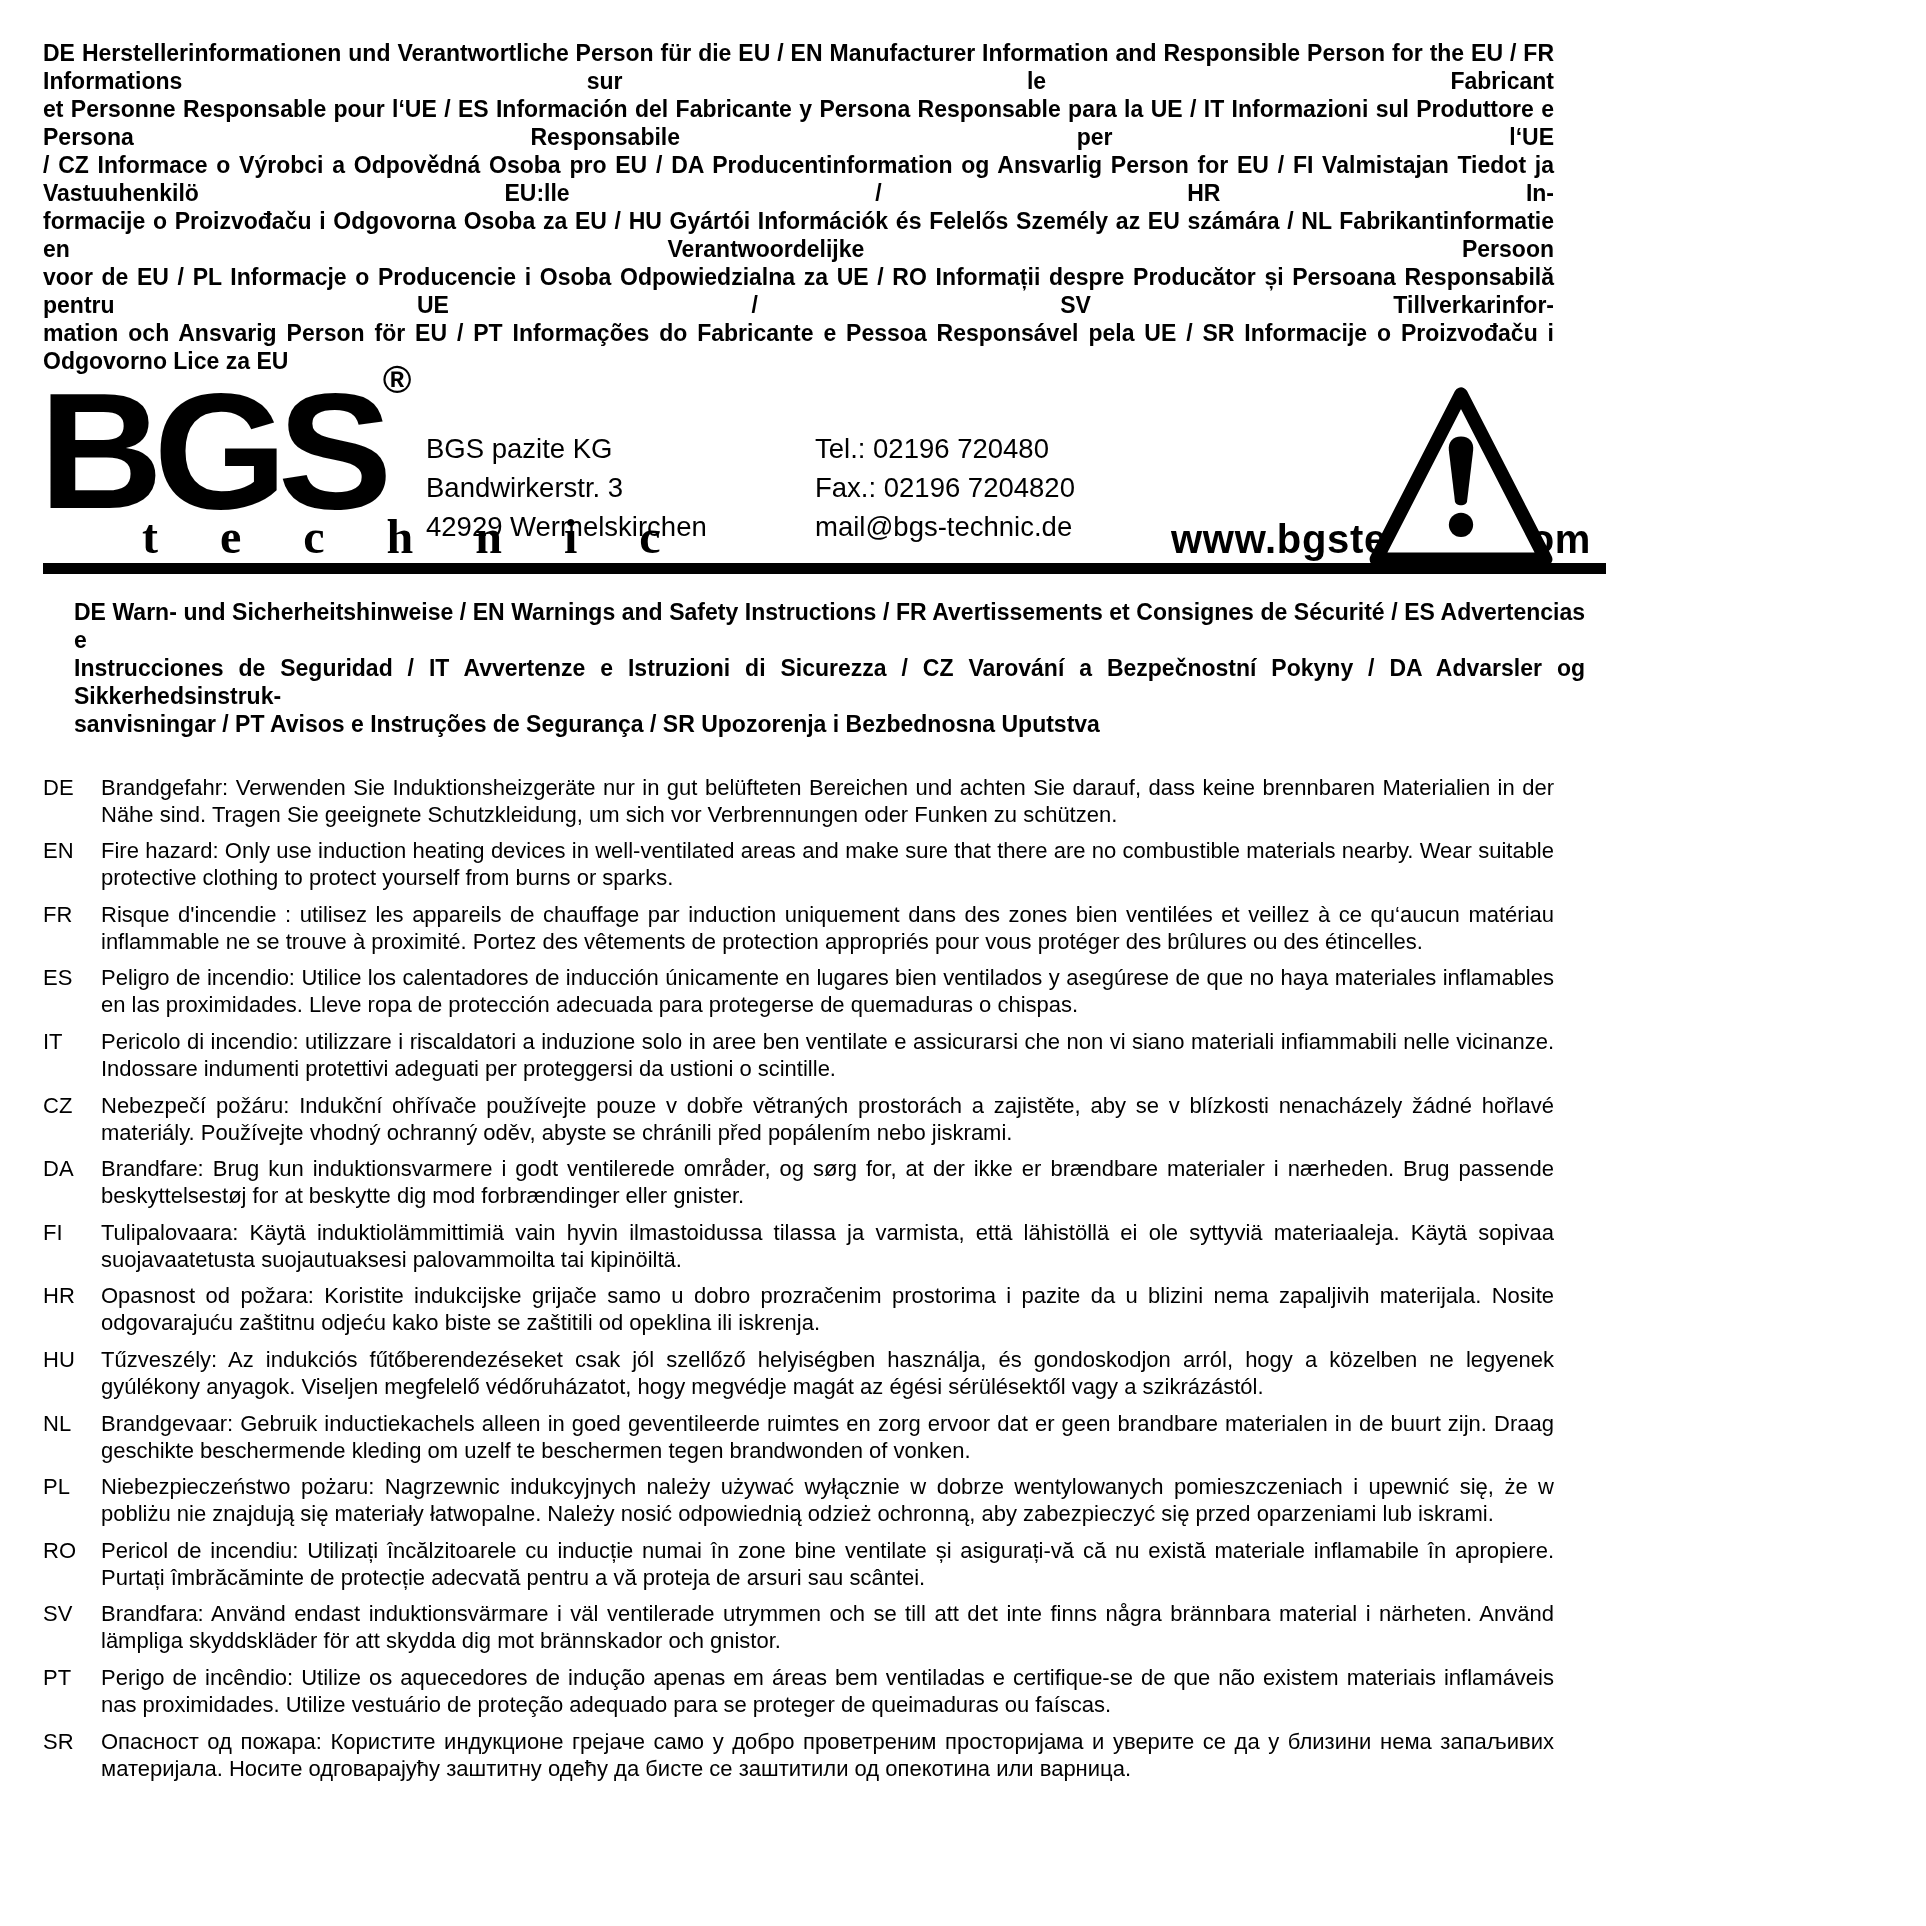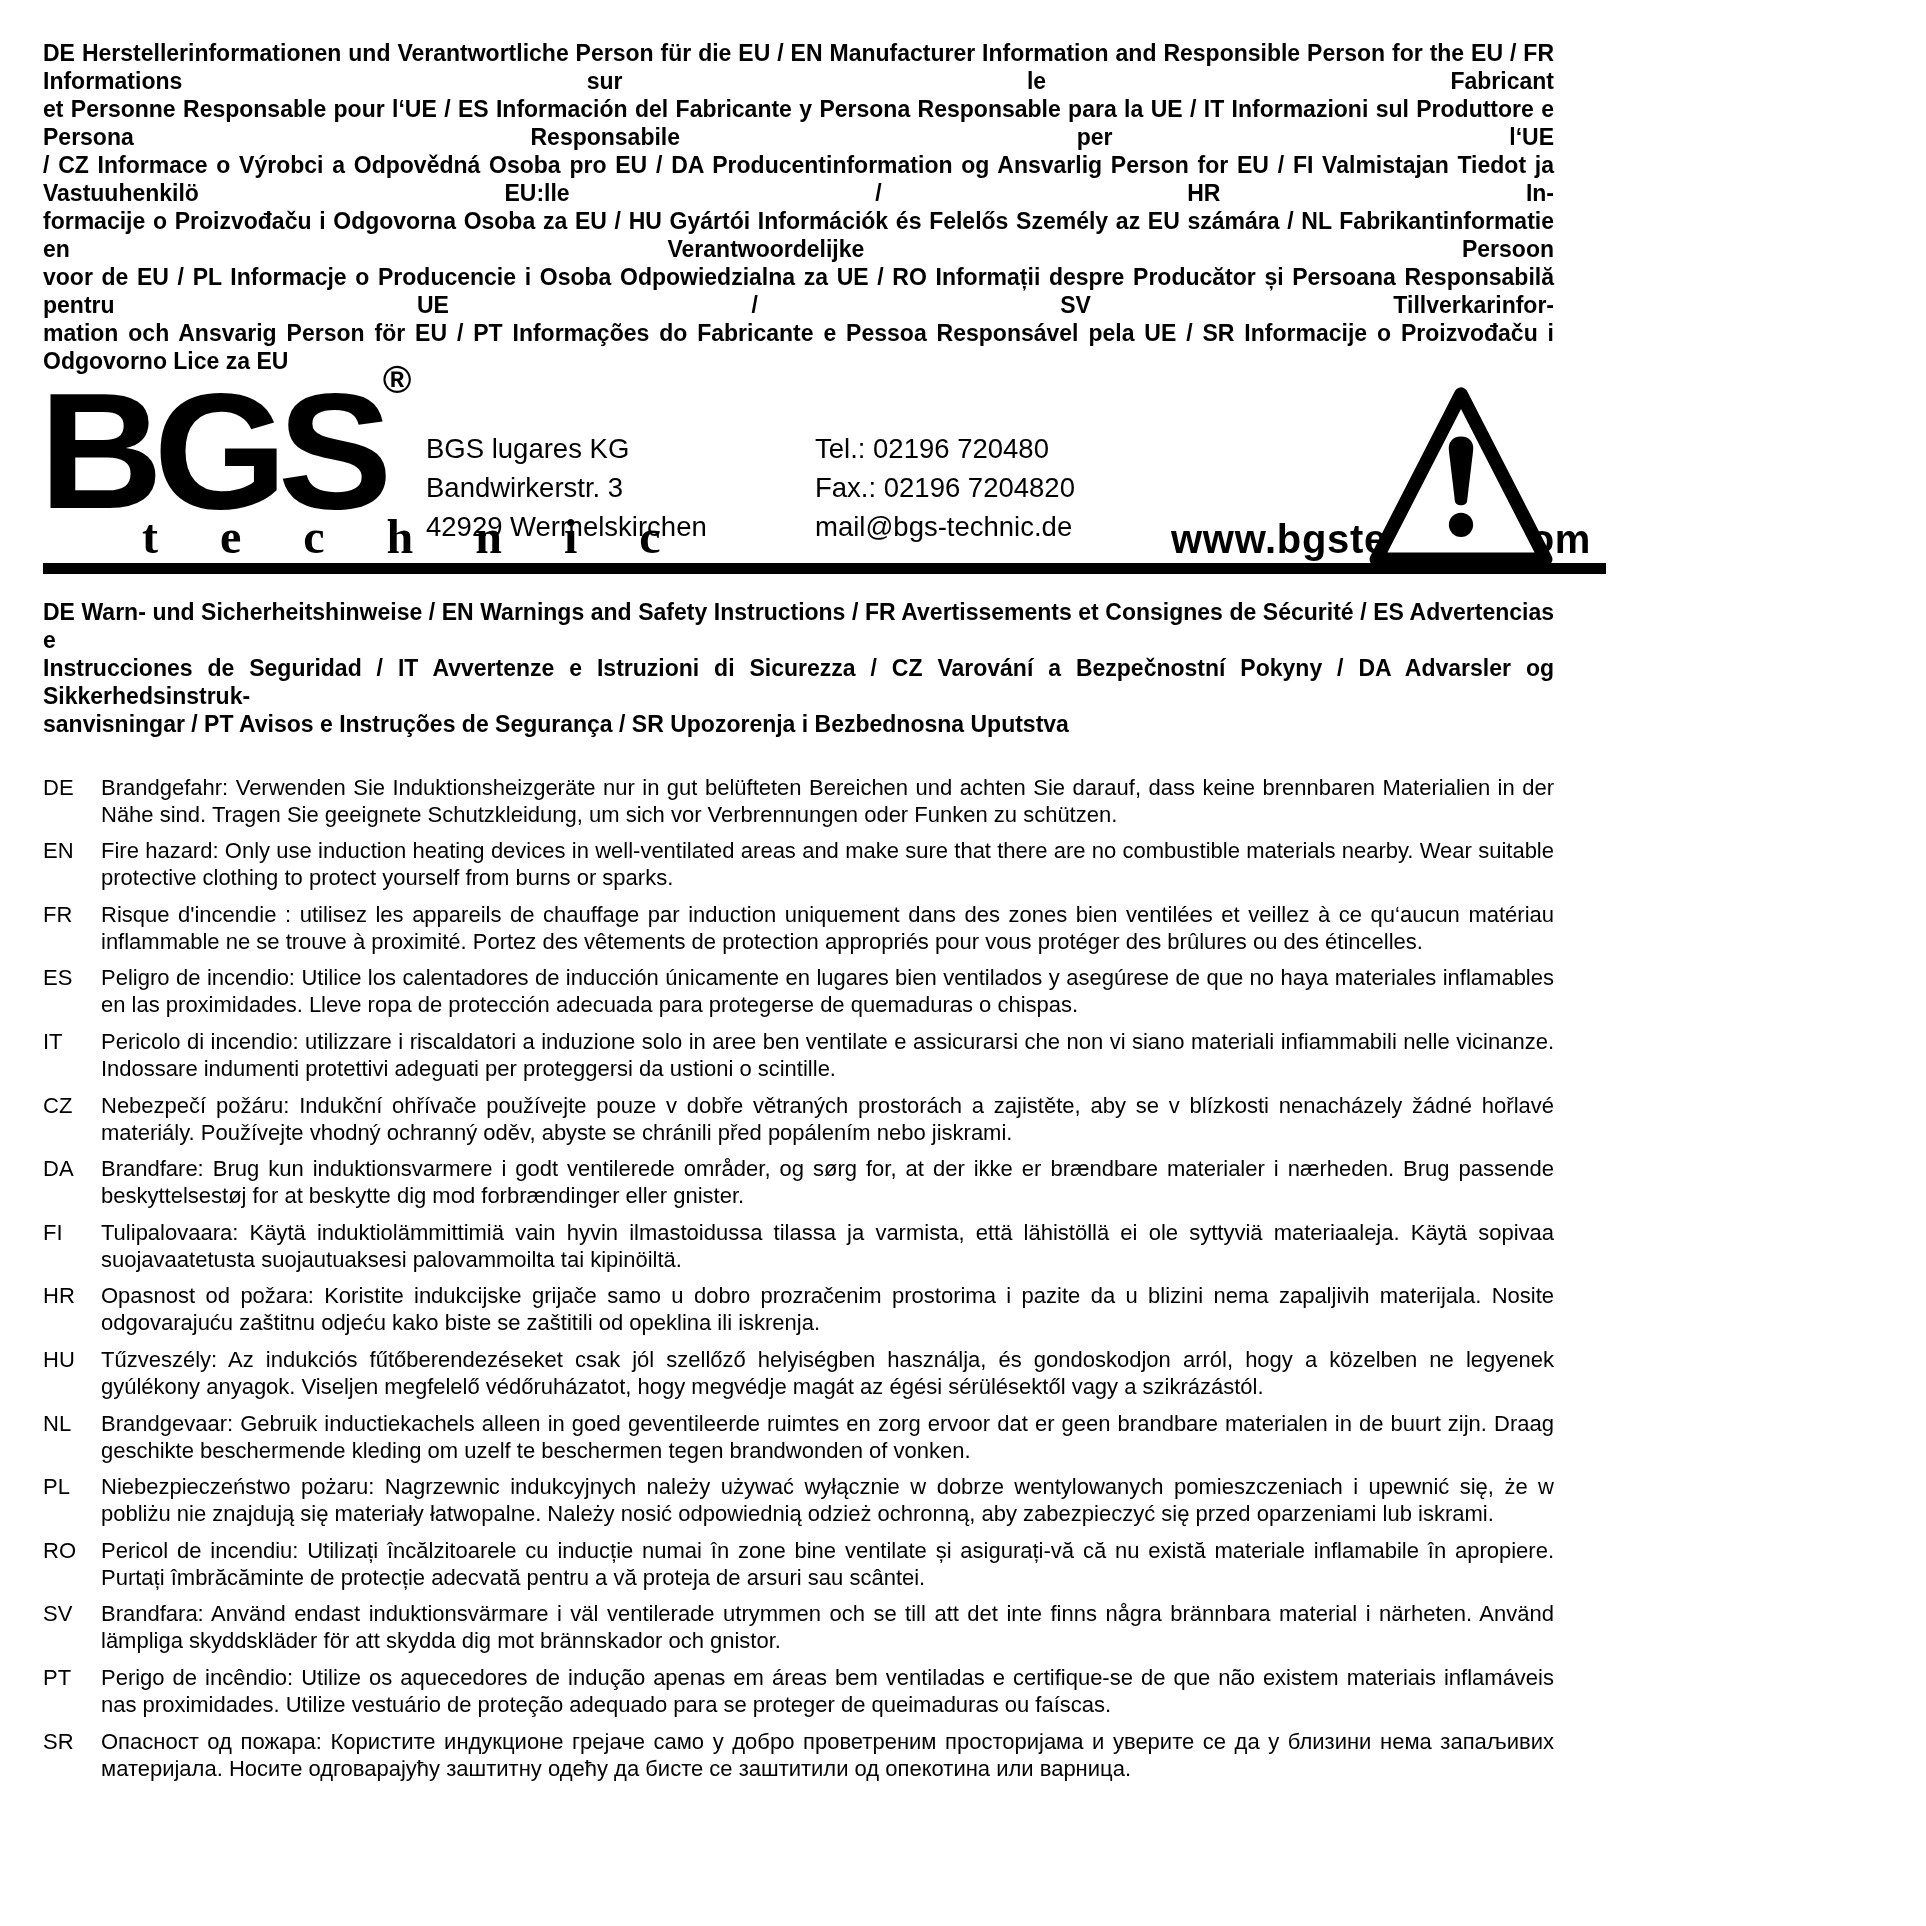--- a/index.html
+++ b/index.html
@@ -35,21 +35,21 @@
   .logo-sub {
     font-size:48px; font-weight:bold; letter-spacing:25px;
     margin-top:-27.5px; margin-left:103px; white-space:nowrap;font-family:Liberation Serif, serif;
   }
   .addr { position:absolute; left:383px; top:39px; font-size:27.5px; line-height:39px; }
   .contact { position:absolute; left:772px; top:39px; font-size:27.5px; line-height:39px; }
   .site { position:absolute; left:1128px; top:105px; font-size:40px; font-weight:bold; letter-spacing:0.7px;margin-top:22px; }
   .tri { position:absolute; right:1.4px; top:-2.8px; }
   .rule { position:absolute; left:0; bottom:3.4px; width:1563px; height:10.3px; background:#000; }
 
-  .warn-hdr { margin-top:20.6px; }
+  .warn-hdr { margin-top:20.6px;margin-left:31px; }
 
   
   .entries { margin-top:36px; }
   .entry {
     display:grid;
     grid-template-columns:58px 1fr;
     font-size:22px;
     line-height:27px;
     margin-bottom:9.6px;
   }
@@ -71,21 +71,21 @@
     </div>
 
   <div class="brand">
 
     <div class="logo">
       <span class="logo-word">BGS</span><span class="logo-reg">®</span>
       <div class="logo-sub">t e c h n i c</div>
     </div>
 
     <div class="addr">
-      <div>BGS lugares KG</div>
+      <div>BGS pazite KG</div>
       <div>Bandwirkerstr. 3</div>
       <div>42929 Wermelskirchen</div>
     </div>
 
     <div class="contact">
       <div>Tel.: 02196 720480</div>
       <div>Fax.: 02196 7204820</div>
       <div>mail@bgs-technic.de</div>
     </div>
 

